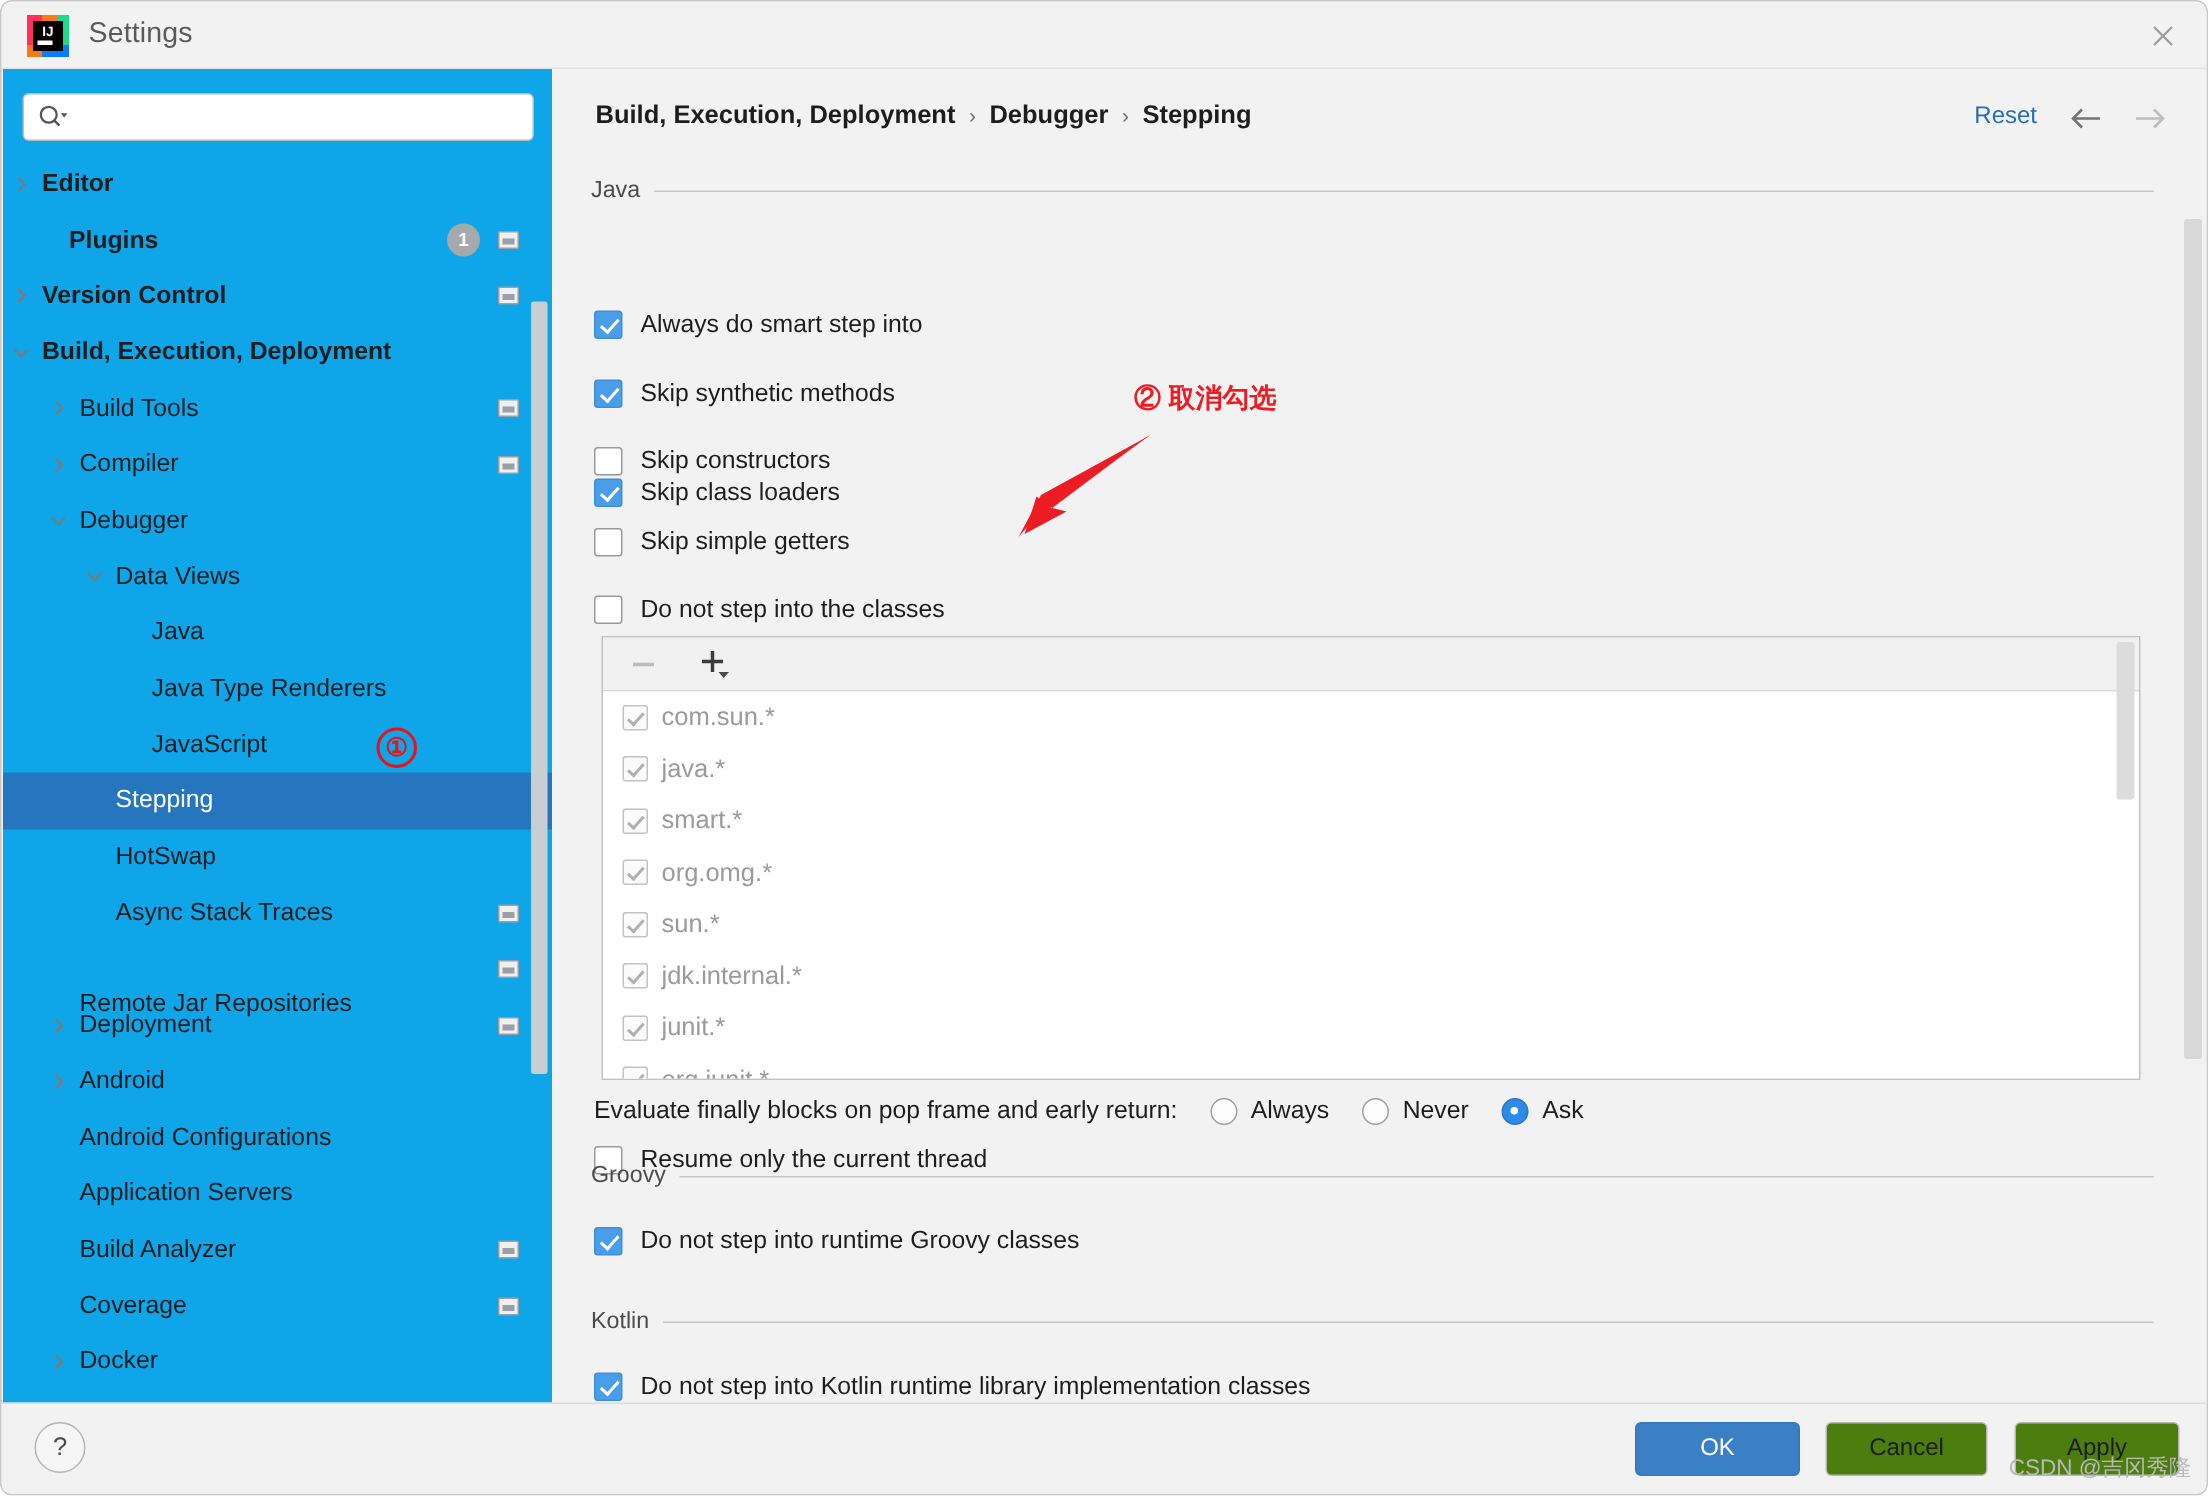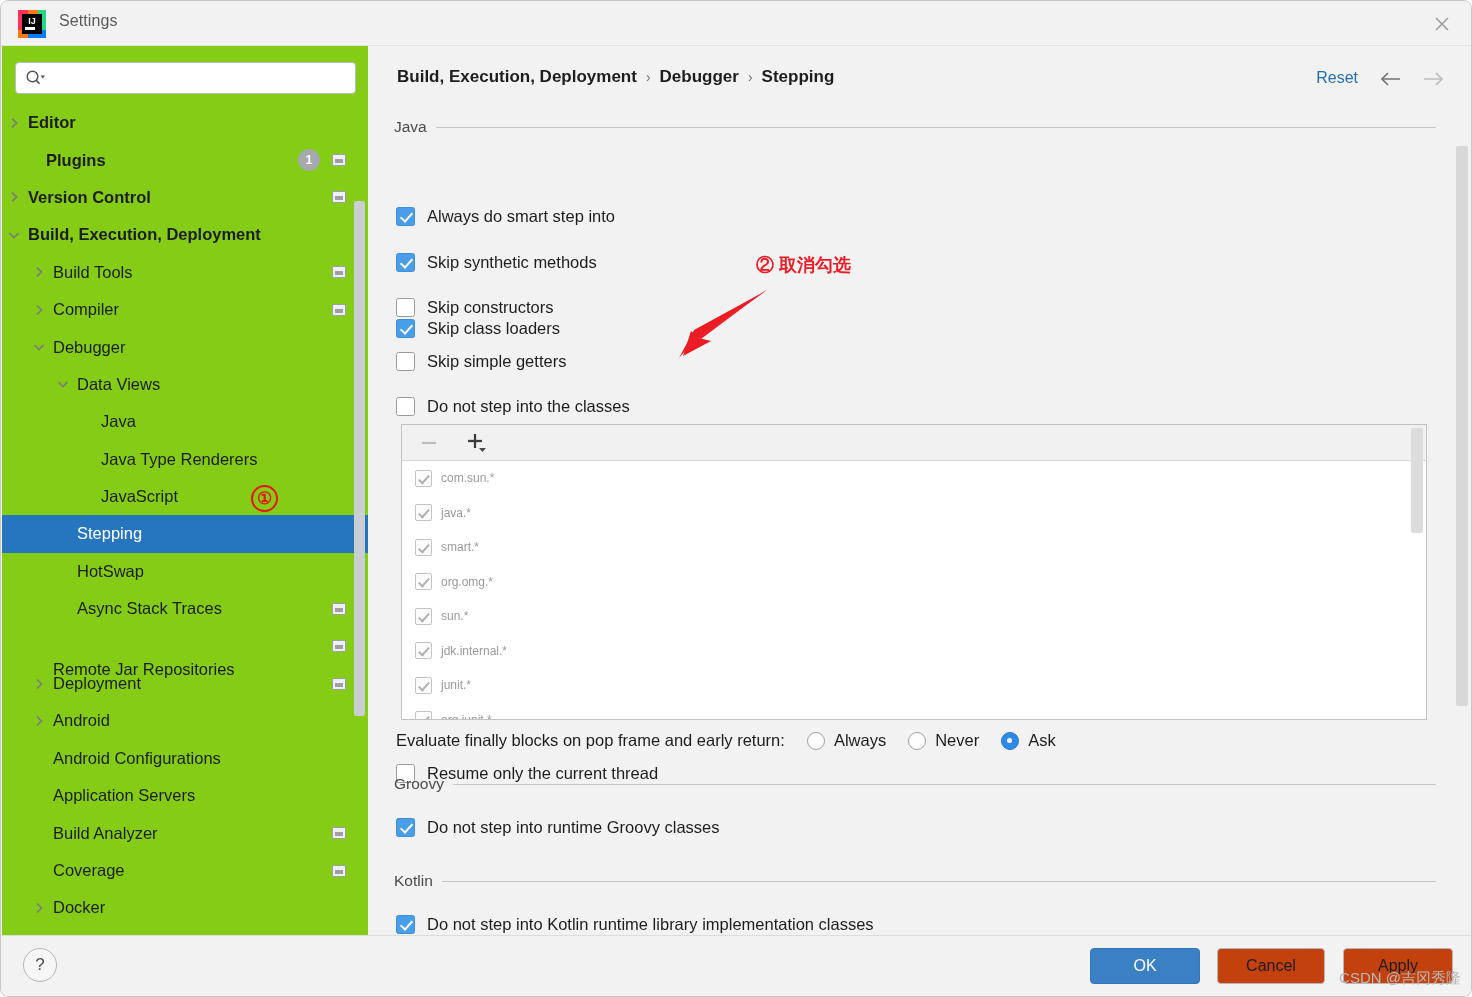--- a/index.html
+++ b/index.html
@@ -26,36 +26,36 @@
     background: #f2f2f2;
     display: flex; align-items: center;
     border-bottom: 1px solid #e2e2e2;
   }
   .ij-logo {
     position: absolute; left: 15px; top: 7px;
     width: 32px; height: 32px;
   }
   .title-text {
     position: absolute; left: 58px; top: 11px;
-    font-size: 16px; color: #5a5a5a;
+    font-size: 19px; color: #5a5a5a;
     letter-spacing: .1px;
   }
   .close-btn {
     position: absolute; right: 0; top: 0;
     width: 62px; height: 45px;
     display: flex; align-items: center; justify-content: center;
     cursor: default;
   }
   .close-btn svg { opacity: .62; }
 
   
   .sidebar {
     position: absolute; left: 1px; top: 45px;
     width: 366px; height: 890px;
-    background: #84cc16;
+    background: #0ea5e9;
     overflow: hidden;
   }
   .search-wrap {
     position: absolute; left: 13px; top: 16px;
     width: 341px; height: 32px;
     background: #ffffff;
     border: 1px solid #b6bcc2;
     border-radius: 4px;
     display: flex; align-items: center;
   }
@@ -213,21 +213,21 @@
   .tb-btn {
     width: 26px; height: 24px;
     display: flex; align-items: center; justify-content: center;
     position: relative; cursor: default;
   }
   .list-body { position: relative; height: 258px; background: #ffffff; }
   .list-item {
     height: 34.5px;
     display: flex; align-items: center;
     padding-left: 13px;
-    font-size: 12px; color: #9a9a9a;
+    font-size: 17px; color: #9a9a9a;
     white-space: nowrap;
     cursor: default;
   }
   .cb-sm {
     width: 17px; height: 17px;
     border: 1.3px solid #c3c3c3;
     background: #fbfbfb;
     border-radius: 2px;
     margin-right: 9px;
     flex: none; position: relative;
@@ -297,21 +297,21 @@
     background: #f6f6f6;
     color: #4c4c4c; font-size: 17px;
     display: flex; align-items: center; justify-content: center;
     cursor: default;
   }
   .btn {
     position: absolute; top: 12px;
     height: 36px;
     border: 1px solid #b7b7b7;
     border-radius: 4px;
-    background: #c2410c;
+    background: #4d7c0f;
     color: #1d1d1d; font-size: 16px;
     display: flex; align-items: center; justify-content: center;
     cursor: default;
   }
   .btn.primary {
     background: #3b7fc4; border-color: #3476ba; color: #ffffff;
   }
   #ok-button     { left: 1089px; width: 110px; }
   #cancel-button { left: 1216px; width: 108px; }
   #apply-button  { left: 1342px; width: 110px; }

